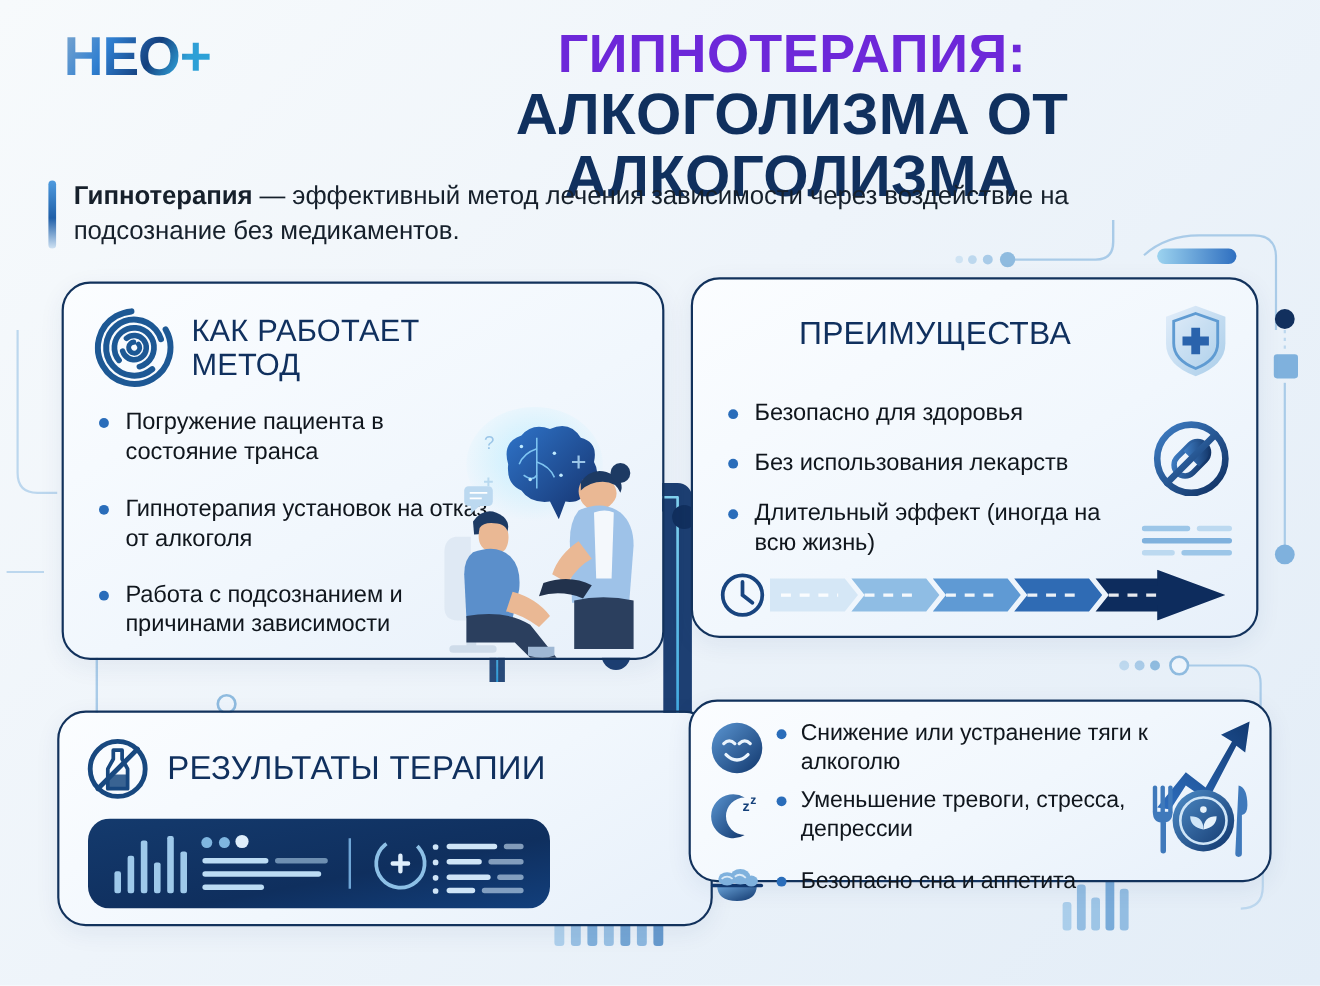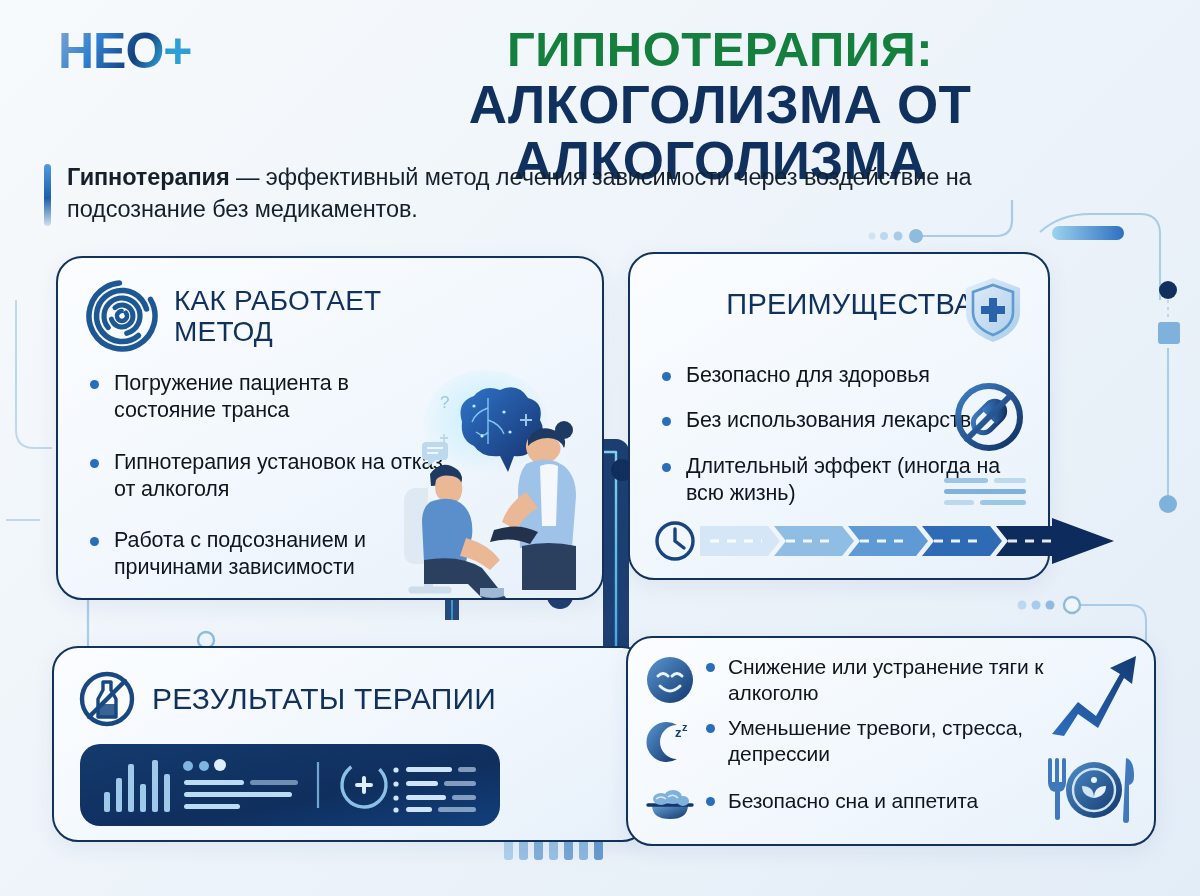--- a/index.html
+++ b/index.html
@@ -24,21 +24,21 @@
     font-size: 50px; font-weight: 700; letter-spacing: -1px;
     line-height: 1;
     background: linear-gradient(120deg,#7fa8cf 0%,#2f7fd1 30%,#14407e 58%,#2f9fd6 78%,#2aa3d8 100%);
     -webkit-background-clip: text; background-clip: text;
     color: transparent; -webkit-text-fill-color: transparent;
   }
 
   .title-block { position: absolute; left: 270px; top: 24px; width: 900px; text-align: center; }
   .title-line1 {
     font-size: 49px; font-weight: 700; letter-spacing: 0.5px;
-    color: #15803d; line-height: 1.05;
+    color: #6d28d9; line-height: 1.05;
   }
   .title-line2 {
     font-size: 53px; font-weight: 700; letter-spacing: 0.3px;
     color: #10305e; line-height: 1.05; margin-top: 2px;
   }
 
   .subtitle-wrap {
     position: absolute; left: 44px; top: 162px; width: 1070px;
     display: flex; gap: 16px; align-items: flex-start;
   }
@@ -57,25 +57,25 @@
     position: absolute;
     background: linear-gradient(150deg,#fbfdff 0%,#f1f7fd 55%,#e7f0fa 100%);
     border: 2.2px solid #12325c;
     border-radius: 26px;
     box-shadow: 0 6px 22px rgba(24,60,110,.07);
   }
 
   
   #card-method { left: 56px; top: 256px; width: 548px; height: 344px; }
   
-  #card-benefits { left: 628px; top: 252px; width: 422px; height: 328px; }
+  #card-benefits { left: 628px; top: 252px; width: 516px; height: 328px; }
   
   #card-results { left: 52px; top: 646px; width: 596px; height: 196px; }
   
-  #card-effects { left: 626px; top: 636px; width: 530px; height: 210px; }
+  #card-effects { left: 626px; top: 636px; width: 530px; height: 166px; }
 
   .card-head { display: flex; align-items: center; gap: 16px; }
   .card-title {
     font-size: 28px; font-weight: 400; color: #10305e; line-height: 1.12;
     letter-spacing: 0.2px;
   }
 
   
   .bullets { list-style: none; }
   .bullets li {

